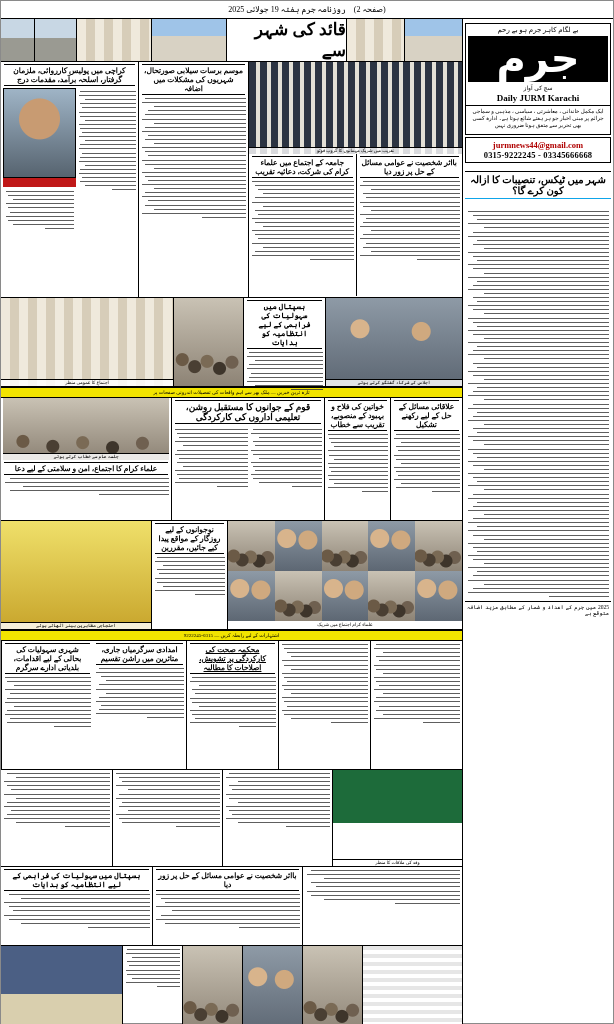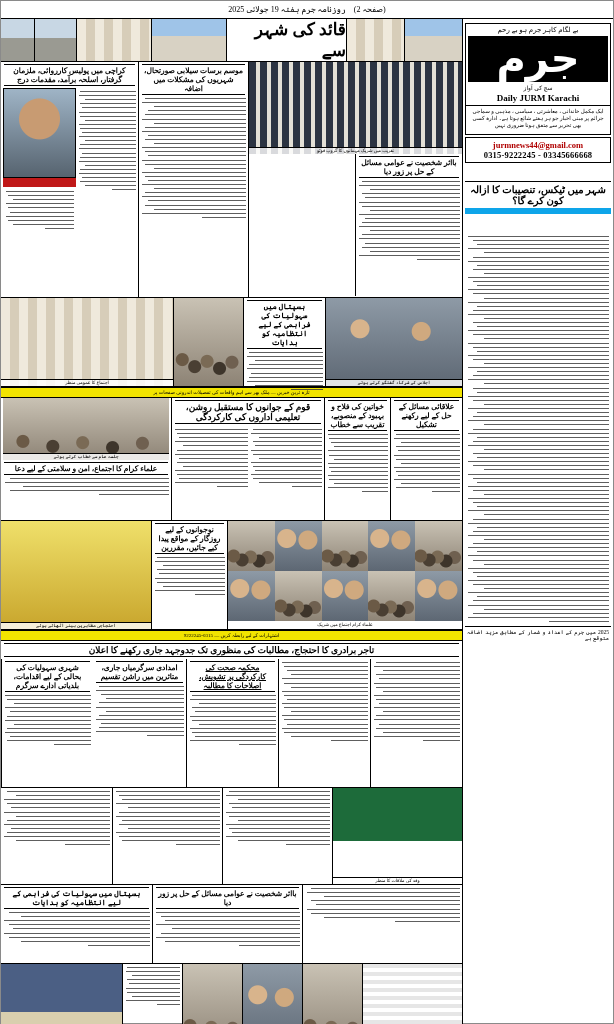--- a/index.html
+++ b/index.html
@@ -72,22 +72,22 @@
   }
   .contactbox{
     border:1px solid #000;margin:2px 0;
     text-align:center;padding:2px 0;
   }
   .mail{color:#b00000;font-size:8.5px;font-weight:bold;}
   .phone{font-size:8.5px;font-weight:bold;letter-spacing:.2px;}
   
   .r-head{
     font-size:10px;font-weight:bold;direction:rtl;text-align:center;
-    border-top:1px solid #000;border-bottom:6px solid #0ea5e9;
-    padding:2px 0;margin:18px 0;
+    border-top:1px solid #000;border-bottom:1px solid #0ea5e9;
+    padding:2px 0;margin:8px 0;
   }
   .urdu-lines{direction:rtl;}
   .urdu-lines i{
     display:block;background:#3a3a3a;height:1px;margin:3.1px 0;opacity:.82;
   }
   .urdu-lines i.s1{width:96%}
   .urdu-lines i.s2{width:99%}
   .urdu-lines i.s3{width:88%}
   .urdu-lines i.s4{width:93%}
   .urdu-lines i.last{width:42%}
@@ -340,20 +340,45 @@
                   <i class="s3"></i>
                   <i class="s1"></i>
                   <i class="s2"></i>
                 <i class="s4"></i>
                   <i class="s1"></i>
                   <i class="s3"></i>
                   <i class="s2"></i>
                   <i class="last"></i>
               </div>
             </div>
+            <div class="cell colbox" style="width:107px;">
+              <div class="hl sm">جامعہ کے اجتماع میں علماء کرام کی شرکت، دعائیہ تقریب</div>
+              <div class="urdu-lines">
+                <i class="s2"></i>
+                  <i class="s1"></i>
+                  <i class="s4"></i>
+                  <i class="s3"></i>
+                  <i class="s1"></i>
+                <i class="s2"></i>
+                  <i class="s3"></i>
+                  <i class="s1"></i>
+                  <i class="s4"></i>
+                  <i class="s2"></i>
+                <i class="s1"></i>
+                  <i class="s3"></i>
+                  <i class="s2"></i>
+                  <i class="s1"></i>
+                  <i class="s4"></i>
+                <i class="s2"></i>
+                  <i class="s3"></i>
+                  <i class="s1"></i>
+                  <i class="s2"></i>
+                  <i class="last"></i>
+              </div>
+            </div>
           </div>
         </div>
 
         <div class="cell colbox sep-v" style="width:110px;">
           <div class="hl sm">موسم برسات سیلابی صورتحال، شہریوں کی مشکلات میں اضافہ</div>
           <div class="urdu-lines">
             <i class="s1"></i>
               <i class="s2"></i>
               <i class="s3"></i>
               <i class="s4"></i>
@@ -598,21 +623,20 @@
           </div>
         </div>
         <div class="cell photo ph-yellow" style="width:150px;">
           <div class="cap">احتجاجی مظاہرین بینر اٹھائے ہوئے</div>
         </div>
       </div>
 
       <div class="ticker">اشتہارات کے لیے رابطہ کریں — 0315-9222245</div>
 
       <div style="border-bottom:1px solid #000;">
-        <div class="hl med" style="margin:2px 3px;">تاجر برادری کا احتجاج، مطالبات کی منظوری تک جدوجہد جاری رکھنے کا اعلان</div>
         <div class="row" style="height:128px;">
           <div class="cell colbox sep-v" style="width:92px;">
             <div class="urdu-lines">
               <i class="s1"></i>
                 <i class="s2"></i>
                 <i class="s3"></i>
                 <i class="s1"></i>
                 <i class="s4"></i>
               <i class="s2"></i>
                 <i class="s1"></i>

